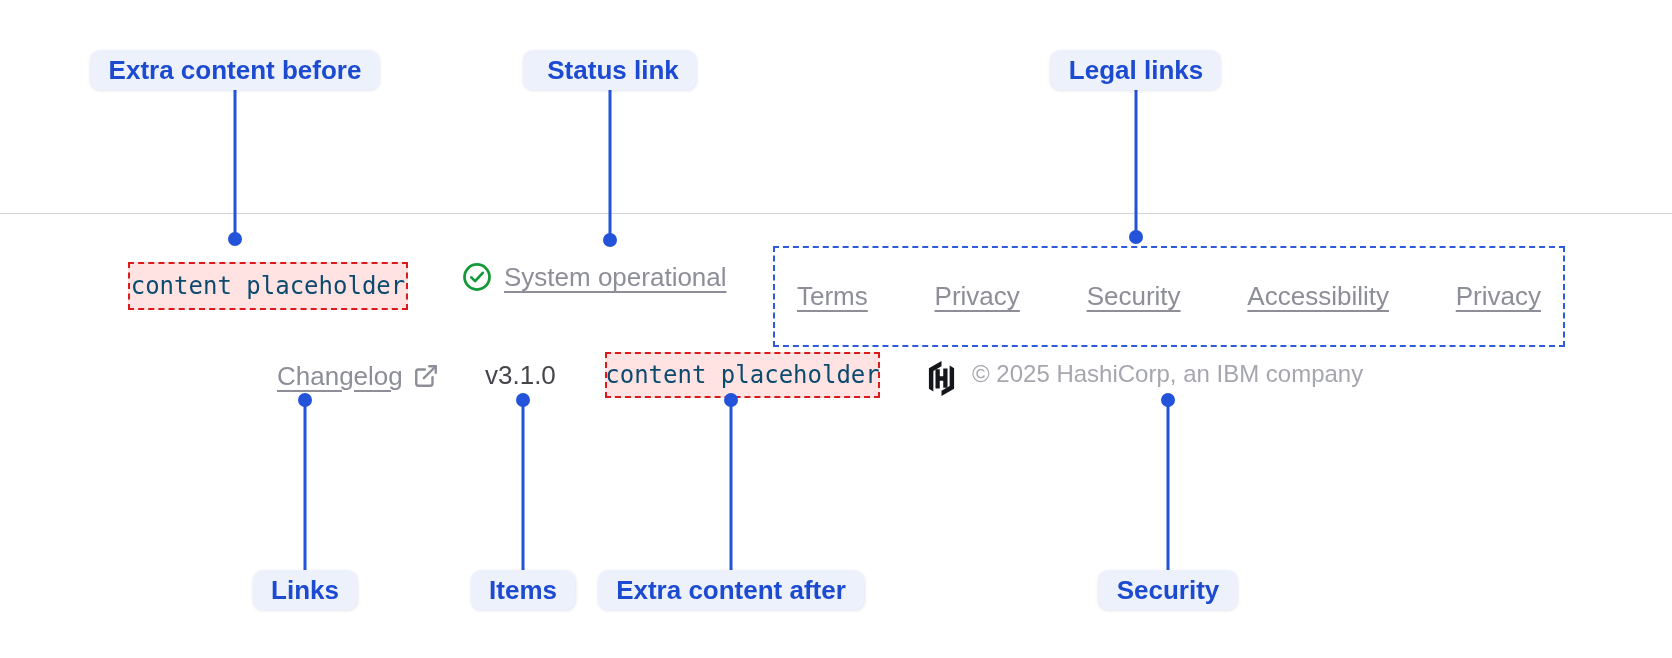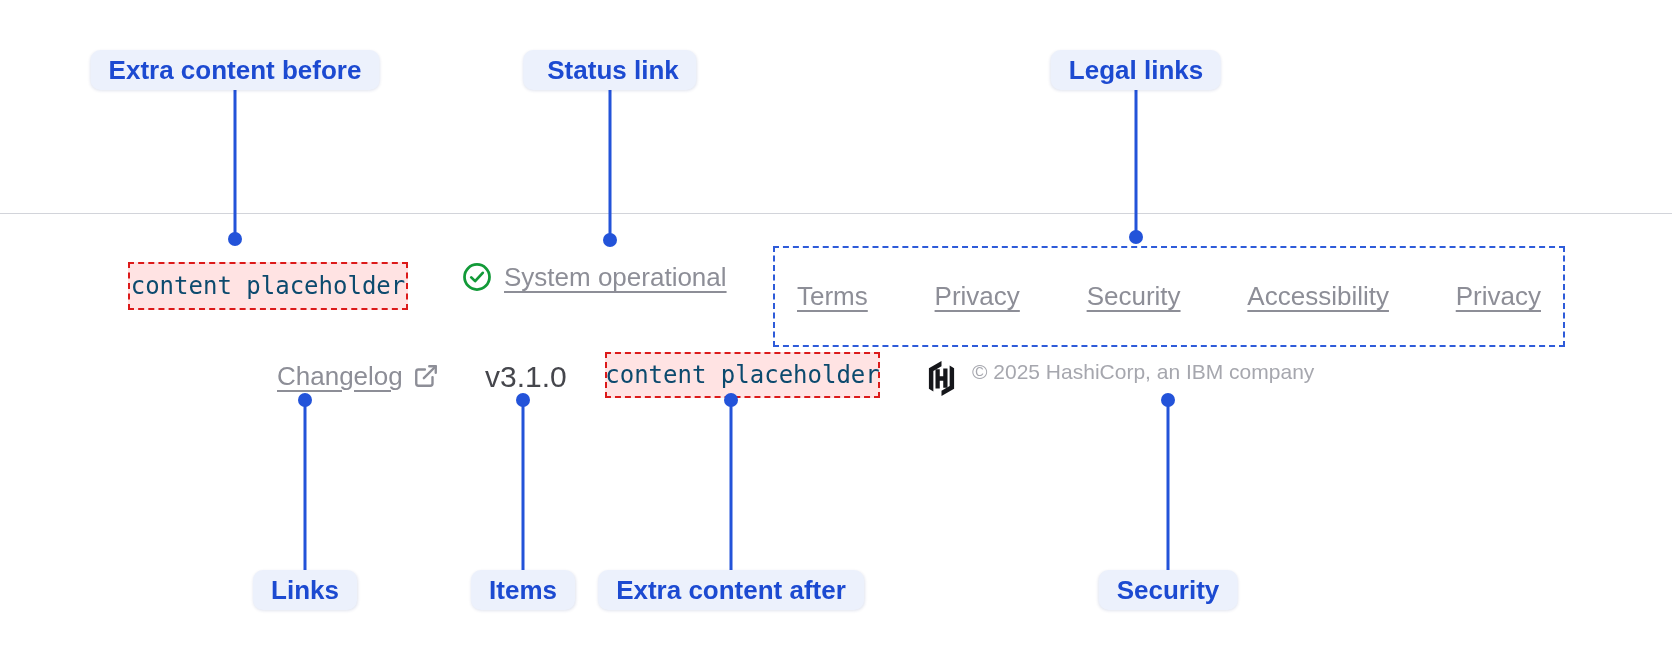--- a/index.html
+++ b/index.html
@@ -28,22 +28,22 @@
   .glink{
     color:#8d8e97;font-size:26px;text-decoration:underline;
     text-underline-offset:5px;text-decoration-thickness:2px;white-space:nowrap;cursor:pointer;
   }
   .status{position:absolute;display:flex;align-items:flex-start;gap:12px;height:48px;}
   .legalbox{
     position:absolute;border:2px dashed #2e5bd9;box-sizing:border-box;
     display:flex;align-items:center;justify-content:space-between;padding:0 22px;
   }
   .row2item{position:absolute;display:flex;align-items:center;gap:10px;height:36px;}
-  .version{position:absolute;color:#45464c;font-size:30px;white-space:nowrap;}
-  .copyright{position:absolute;color:#a6a7ae;font-size:21px;white-space:nowrap;}
+  .version{position:absolute;color:#45464c;font-size:26px;white-space:nowrap;}
+  .copyright{position:absolute;color:#a6a7ae;font-size:24px;white-space:nowrap;}
   .icon{display:inline-flex;align-items:center;justify-content:center;}
 </style>
 </head>
 <body>
 
 <div class="stage">
 
   <div class="pill" style="left:235px;top:50px;">Extra content before</div>
   <div class="vline" style="left:235px;top:90px;height:149px;"></div>
   <div class="dot" style="left:235px;top:239px;"></div>

